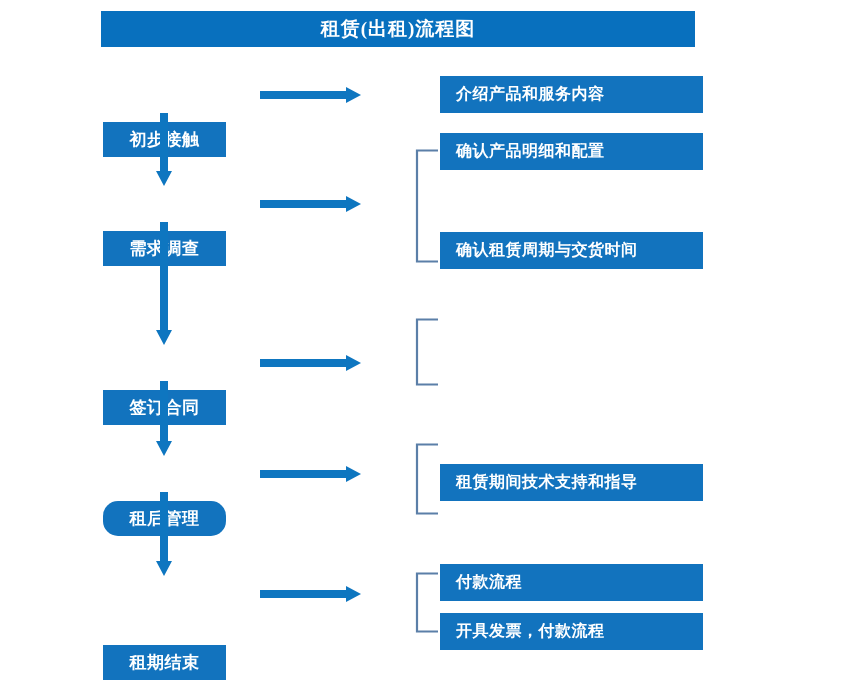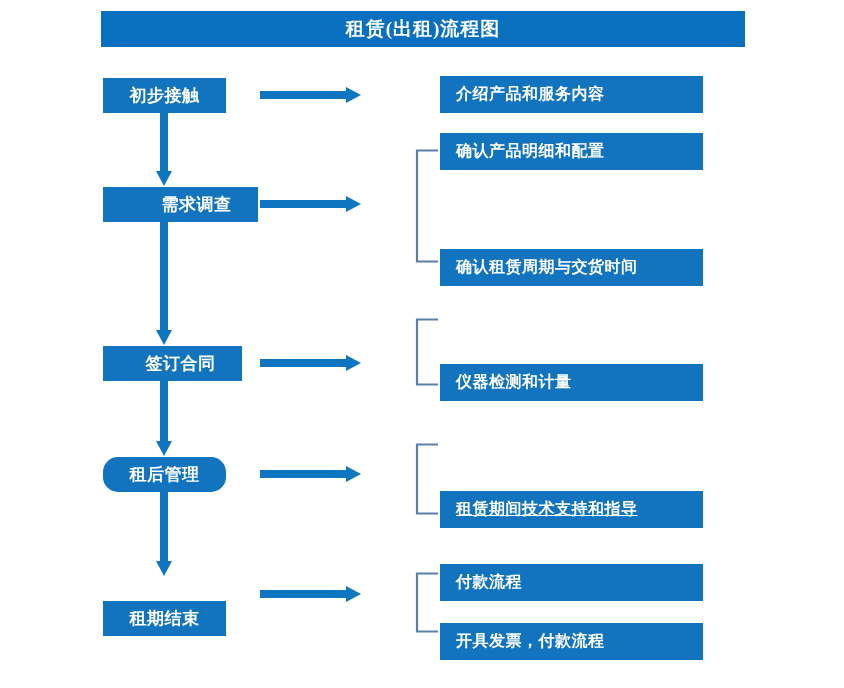--- a/index.html
+++ b/index.html
@@ -15,21 +15,21 @@
     width: 844px;
     height: 688px;
     background: #ffffff;
     overflow: hidden;
   }
   
   .title-banner {
     position: absolute;
     left: 101px;
     top: 11px;
-    width: 644px;
+    width: 594px;
     height: 36px;
     background: #0870BE;
     color: #ffffff;
     font-size: 19px;
     font-weight: bold;
     display: flex;
     align-items: center;
     justify-content: center;
     letter-spacing: 1px;
   }
@@ -40,20 +40,21 @@
     width: 123px;
     height: 35px;
     background: #1273BE;
     color: #ffffff;
     font-size: 17px;
     font-weight: bold;
     display: flex;
     align-items: center;
     justify-content: center;
     letter-spacing: 0.5px;
+    margin-top: 44px;
   }
   
   .detail-box {
     position: absolute;
     left: 440px;
     width: 263px;
     height: 37px;
     background: #1273BE;
     color: #ffffff;
     font-size: 16px;
@@ -79,22 +80,22 @@
   svg { display: block; overflow: visible; }
 </style>
 </head>
 <body>
 
 <div id="canvas">
 
   <div class="title-banner">租赁(出租)流程图</div>
 
   <div class="stage-box" style="top:78px;">初步接触</div>
-  <div class="stage-box" style="top:187px;padding-left:32px;">需求调查</div>
-  <div class="stage-box" style="top:346px;padding-left:16px;">签订合同</div>
+  <div class="stage-box" style="top:187px;">需求调查</div>
+  <div class="stage-box" style="top:346px;">签订合同</div>
   <div class="stage-box" style="top:457px;border-radius:15px;">租后管理</div>
   <div class="stage-box" style="top:601px;">租期结束</div>
 
   <div class="v-arrow" style="left:155px; top:113px; height:74px;">
     <svg width="18" height="74" viewBox="0 0 18 74">
       <rect x="5" y="0" width="8" height="60" fill="#0E76C0"></rect>
       <polygon points="1,58 17,58 9,73" fill="#0E76C0"></polygon>
     </svg>
   </div>
   <div class="v-arrow" style="left:155px; top:222px; height:124px;">
@@ -163,19 +164,18 @@
     </svg>
   </div>
   <div class="bracket" style="left:415px; top:572px;">
     <svg width="24" height="61" viewBox="0 0 24 61">
       <path d="M23,1.5 L2,1.5 L2,59.5 L23,59.5" fill="none" stroke="#5B7FA8" stroke-width="2.2"></path>
     </svg>
   </div>
 
   <div class="detail-box" style="top:76px;">介绍产品和服务内容</div>
   <div class="detail-box" style="top:133px;">确认产品明细和配置</div>
-  <div class="detail-box" style="top:249px;">确认租赁周期与交货时间</div>
-  <div class="detail-box" style="top:364px;">仪器检测和计量</div>
-  <div class="detail-box" style="top:491px;text-decoration:underline;">租赁期间技术支持和指导</div>
+  <div class="detail-box" style="top:232px;">确认租赁周期与交货时间</div>
+  <div class="detail-box" style="top:464px;">租赁期间技术支持和指导</div>
   <div class="detail-box" style="top:564px;">付款流程</div>
-  <div class="detail-box" style="top:613px;margin-top:10px;">开具发票，付款流程</div>
+  <div class="detail-box" style="top:613px;">开具发票，付款流程</div>
 
 </div>
 
 </body></html>

